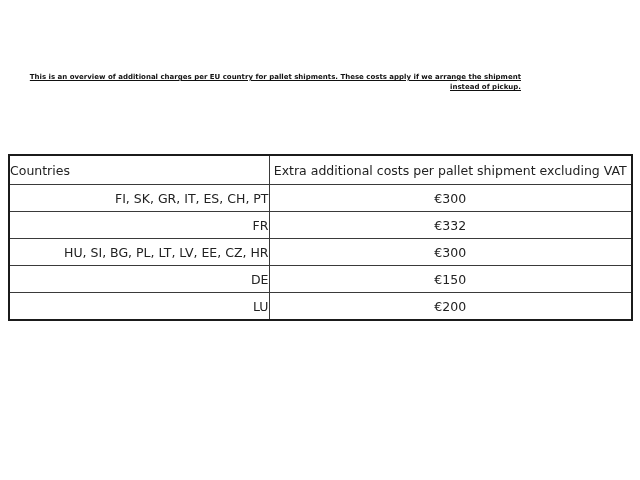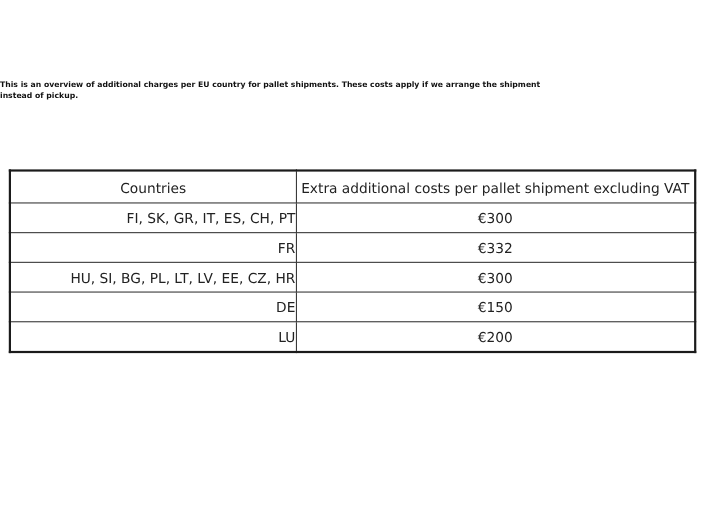--- a/index.html
+++ b/index.html
@@ -13,26 +13,27 @@
     height: 480px;
     background: #ffffff;
     overflow: hidden;
     font-family: "DejaVu Sans", "Liberation Sans", sans-serif;
   }
   .intro {
     position: absolute;
     top: 65px;
     left: 0;
     width: 521px;
-    text-align: left;
+    text-align: right;
     font-size: 7px;
     line-height: 10px;
     font-weight: bold;
     color: #111111;
     letter-spacing: 0;
+    text-decoration: underline;
   }
   table.charges {
     position: absolute;
     left: 8px;
     top: 154px;
     width: 625px;
     border-collapse: collapse;
     table-layout: fixed;
     font-size: 12.5px;
     color: #222222;
@@ -47,21 +48,21 @@
     vertical-align: middle;
     padding: 0;
   }
   table.charges thead th {
     height: 28px;
   }
   table.charges tbody td {
     height: 26px;
   }
   th.col-countries {
-    text-align: center;
+    text-align: left;
   }
   th.col-cost {
     text-align: center;
     padding-left: 10px;
   }
   td.cell-countries {
     text-align: right;
     padding-left: 26px;
   }
   td.cell-cost {

